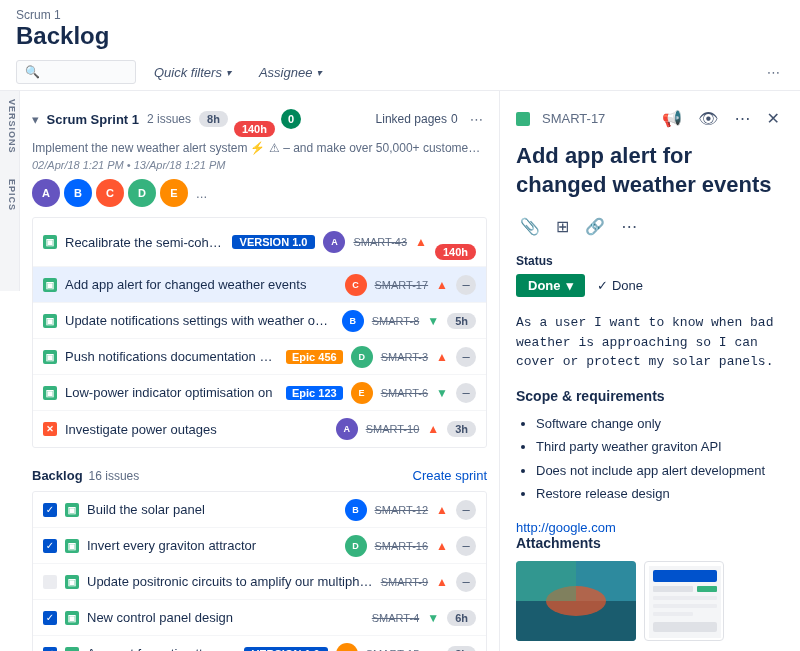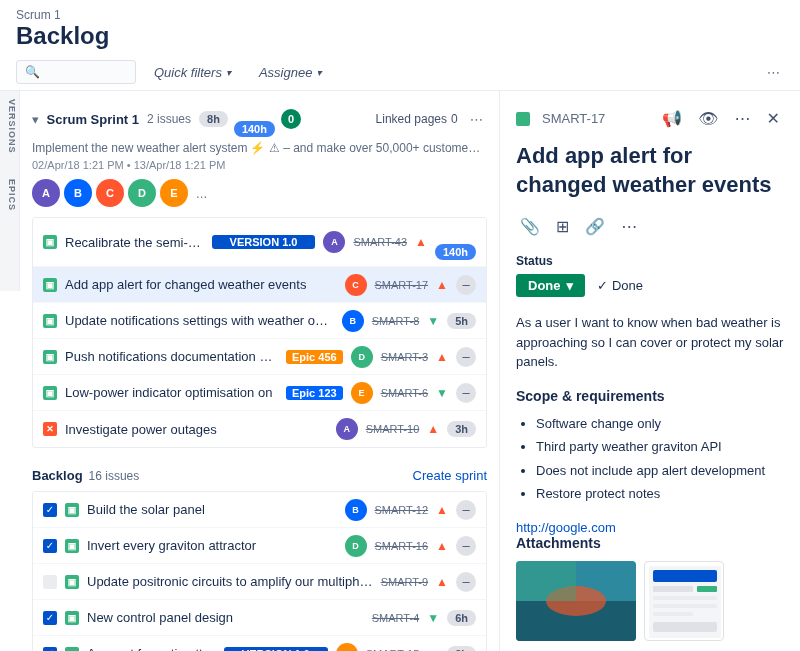--- a/index.html
+++ b/index.html
@@ -22,26 +22,26 @@
     .side-label.epics { height: 120px; }
     .content-area { margin-left: 20px; }
     .sprint-section { padding: 10px 12px; }
     .sprint-header { display: flex; align-items: center; gap: 8px; margin-bottom: 4px; }
     .sprint-toggle { color: #5e6c84; cursor: pointer; }
     .sprint-name { font-weight: 600; font-size: 13px; }
     .issue-count { color: #5e6c84; font-size: 12px; }
     .sprint-badges { display: flex; align-items: center; gap: 6px; }
     .badge { padding: 2px 8px; border-radius: 10px; font-size: 11px; font-weight: 600; }
     .badge-gray { background: #dfe1e6; color: #42526e; }
-    .badge-blue { background: #3b82f6; color: #fff; margin-top: 20px; }
+    .badge-blue { background: #ef4444; color: #fff; margin-top: 20px; }
     .badge-green { background: #00875a; color: #fff; border-radius: 50%; width: 20px; height: 20px; display: flex; align-items: center; justify-content: center; padding: 0; }
     .linked-pages { display: flex; align-items: flex-end; gap: 4px; font-size: 12px; color: #42526e; margin-left: auto; }
     .more-btn { background: none; border: none; cursor: pointer; color: #6b778c; padding: 2px 4px; border-radius: 3px; }
     .sprint-desc { font-size: 12px; color: #5e6c84; margin-bottom: 4px; overflow: hidden; text-overflow: ellipsis; white-space: nowrap; max-width: 450px; }
-    .sprint-dates { font-size: 11px; color: #7a869a; margin-bottom: 8px; }
+    .sprint-dates { font-size: 11px; color: #7a869a; margin-bottom: 8px; font-style: italic; }
     .avatars { display: flex; gap: 4px; margin-bottom: 10px; }
     .avatar { width: 28px; height: 28px; border-radius: 50%; display: flex; align-items: center; justify-content: center; font-size: 11px; font-weight: 600; color: #fff; }
     .issue-list { border: 1px solid #ebecf0; border-radius: 3px; }
     .issue-row { display: flex; align-items: center; padding: 6px 10px; border-bottom: 1px solid #f4f5f7; gap: 8px; min-height: 36px; }
     .issue-row:last-child { border-bottom: none; }
     .issue-row.selected { background: #e8f0fe; }
     .issue-type { width: 14px; height: 14px; border-radius: 2px; display: flex; align-items: center; justify-content: center; font-size: 9px; font-weight: 700; color: #fff; flex-shrink: 0; }
     .type-story { background: #36b37e; }
     .type-bug { background: #ff5630; }
     .issue-title { flex: 1; font-size: 13px; color: #172b4d; overflow: hidden; text-overflow: ellipsis; white-space: nowrap; }
@@ -52,35 +52,35 @@
     .priority-up { color: #ff5630; font-size: 12px; }
     .priority-down { color: #36b37e; font-size: 12px; }
     .dash-badge { background: #dfe1e6; border-radius: 50%; width: 20px; height: 20px; display: flex; align-items: center; justify-content: center; font-size: 13px; color: #42526e; }
     .backlog-section { padding: 10px 12px; }
     .backlog-header { display: flex; align-items: center; margin-bottom: 8px; }
     .backlog-title { font-weight: 600; font-size: 13px; }
     .backlog-count { color: #5e6c84; font-size: 12px; margin-left: 6px; }
     .create-sprint-btn { margin-left: auto; color: #0052cc; background: none; border: none; cursor: pointer; font-size: 13px; }
     .checkbox { width: 14px; height: 14px; background: #0052cc; border-radius: 2px; display: flex; align-items: center; justify-content: center; flex-shrink: 0; }
     .checkbox.checked::after { content: '✓'; color: #fff; font-size: 10px; }
-    .version-tag { padding: 1px 18px; border-radius: 3px; font-size: 11px; font-weight: 600; background: #0052cc; color: #fff; }
+    .version-tag { padding: 1px 8px; border-radius: 3px; font-size: 11px; font-weight: 600; background: #0052cc; color: #fff; }
     
     .right-panel { flex: 1; overflow-y: auto; padding: 16px; }
     .detail-header { display: flex; align-items: center; gap: 8px; margin-bottom: 12px; }
     .detail-id { font-size: 13px; color: #5e6c84; }
     .detail-actions { display: flex; gap: 8px; margin-left: auto; align-items: center; }
     .icon-btn { background: none; border: none; cursor: pointer; color: #42526e; font-size: 16px; padding: 2px 4px; border-radius: 3px; }
     .detail-title { font-size: 22px; font-weight: 700; color: #172b4d; margin-bottom: 16px; line-height: 1.3; }
     .detail-toolbar { display: flex; gap: 8px; margin-bottom: 16px; }
     .status-section { margin-bottom: 16px; }
     .status-label { font-size: 12px; font-weight: 600; color: #172b4d; margin-bottom: 6px; }
     .status-btn { display: flex; align-items: center; gap: 6px; background: #00875a; color: #fff; border: none; border-radius: 3px; padding: 4px 12px; cursor: pointer; font-size: 13px; font-weight: 600; }
     .status-done { display: flex; align-items: center; gap: 4px; font-size: 13px; color: #172b4d; margin-left: 12px; }
     .status-row { display: flex; align-items: center; }
-    .description { font-size: 13px; color: #172b4d; line-height: 1.5; margin-bottom: 16px; }
+    .description { font-size: 13px; color: #172b4d; line-height: 1.5; margin-bottom: 16px; font-family: Liberation Mono, monospace; }
     .section-title { font-size: 14px; font-weight: 700; color: #172b4d; margin-bottom: 10px; }
     .bullet-list { padding-left: 20px; margin-bottom: 16px; }
     .bullet-list li { font-size: 13px; color: #172b4d; margin-bottom: 4px; line-height: 1.5; }
     .link-text { color: #0052cc; font-size: 13px; display: block; text-decoration: none; }
     .attachments-title { font-size: 14px; font-weight: 700; color: #172b4d; margin-bottom: 10px; }
     .attachments-row { display: flex; gap: 8px; margin-bottom: 16px; }
     .attachment-thumb { width: 120px; height: 80px; border-radius: 4px; overflow: hidden; background: #ddd; }
     .attachment-thumb-small { width: 80px; height: 80px; border-radius: 4px; overflow: hidden; background: #eee; border: 1px solid #dfe1e6; position: relative; }
     .status-icon { width: 14px; height: 14px; background: #36b37e; border-radius: 2px; display: inline-block; margin-right: 4px; }
     
@@ -321,21 +321,21 @@
         </div>
       </div>
 
       <div class="description">As a user I want to know when bad weather is approaching so I can cover or protect my solar panels.</div>
 
       <div class="section-title">Scope &amp; requirements</div>
       <ul class="bullet-list">
         <li>Software change only</li>
         <li>Third party weather graviton API</li>
         <li>Does not include app alert development</li>
-        <li>Restore protect notes</li>
+        <li>Restore release design</li>
       </ul>
 
       <a class="link-text" href="#">http://google.com</a>
 
       <div class="attachments-title">Attachments</div>
       <div class="attachments-row">
 
         <div class="attachment-thumb">
           <svg width="120" height="80" viewBox="0 0 120 80" xmlns="http://www.w3.org/2000/svg">
             <rect width="120" height="80" fill="#2d8a9e"></rect>

